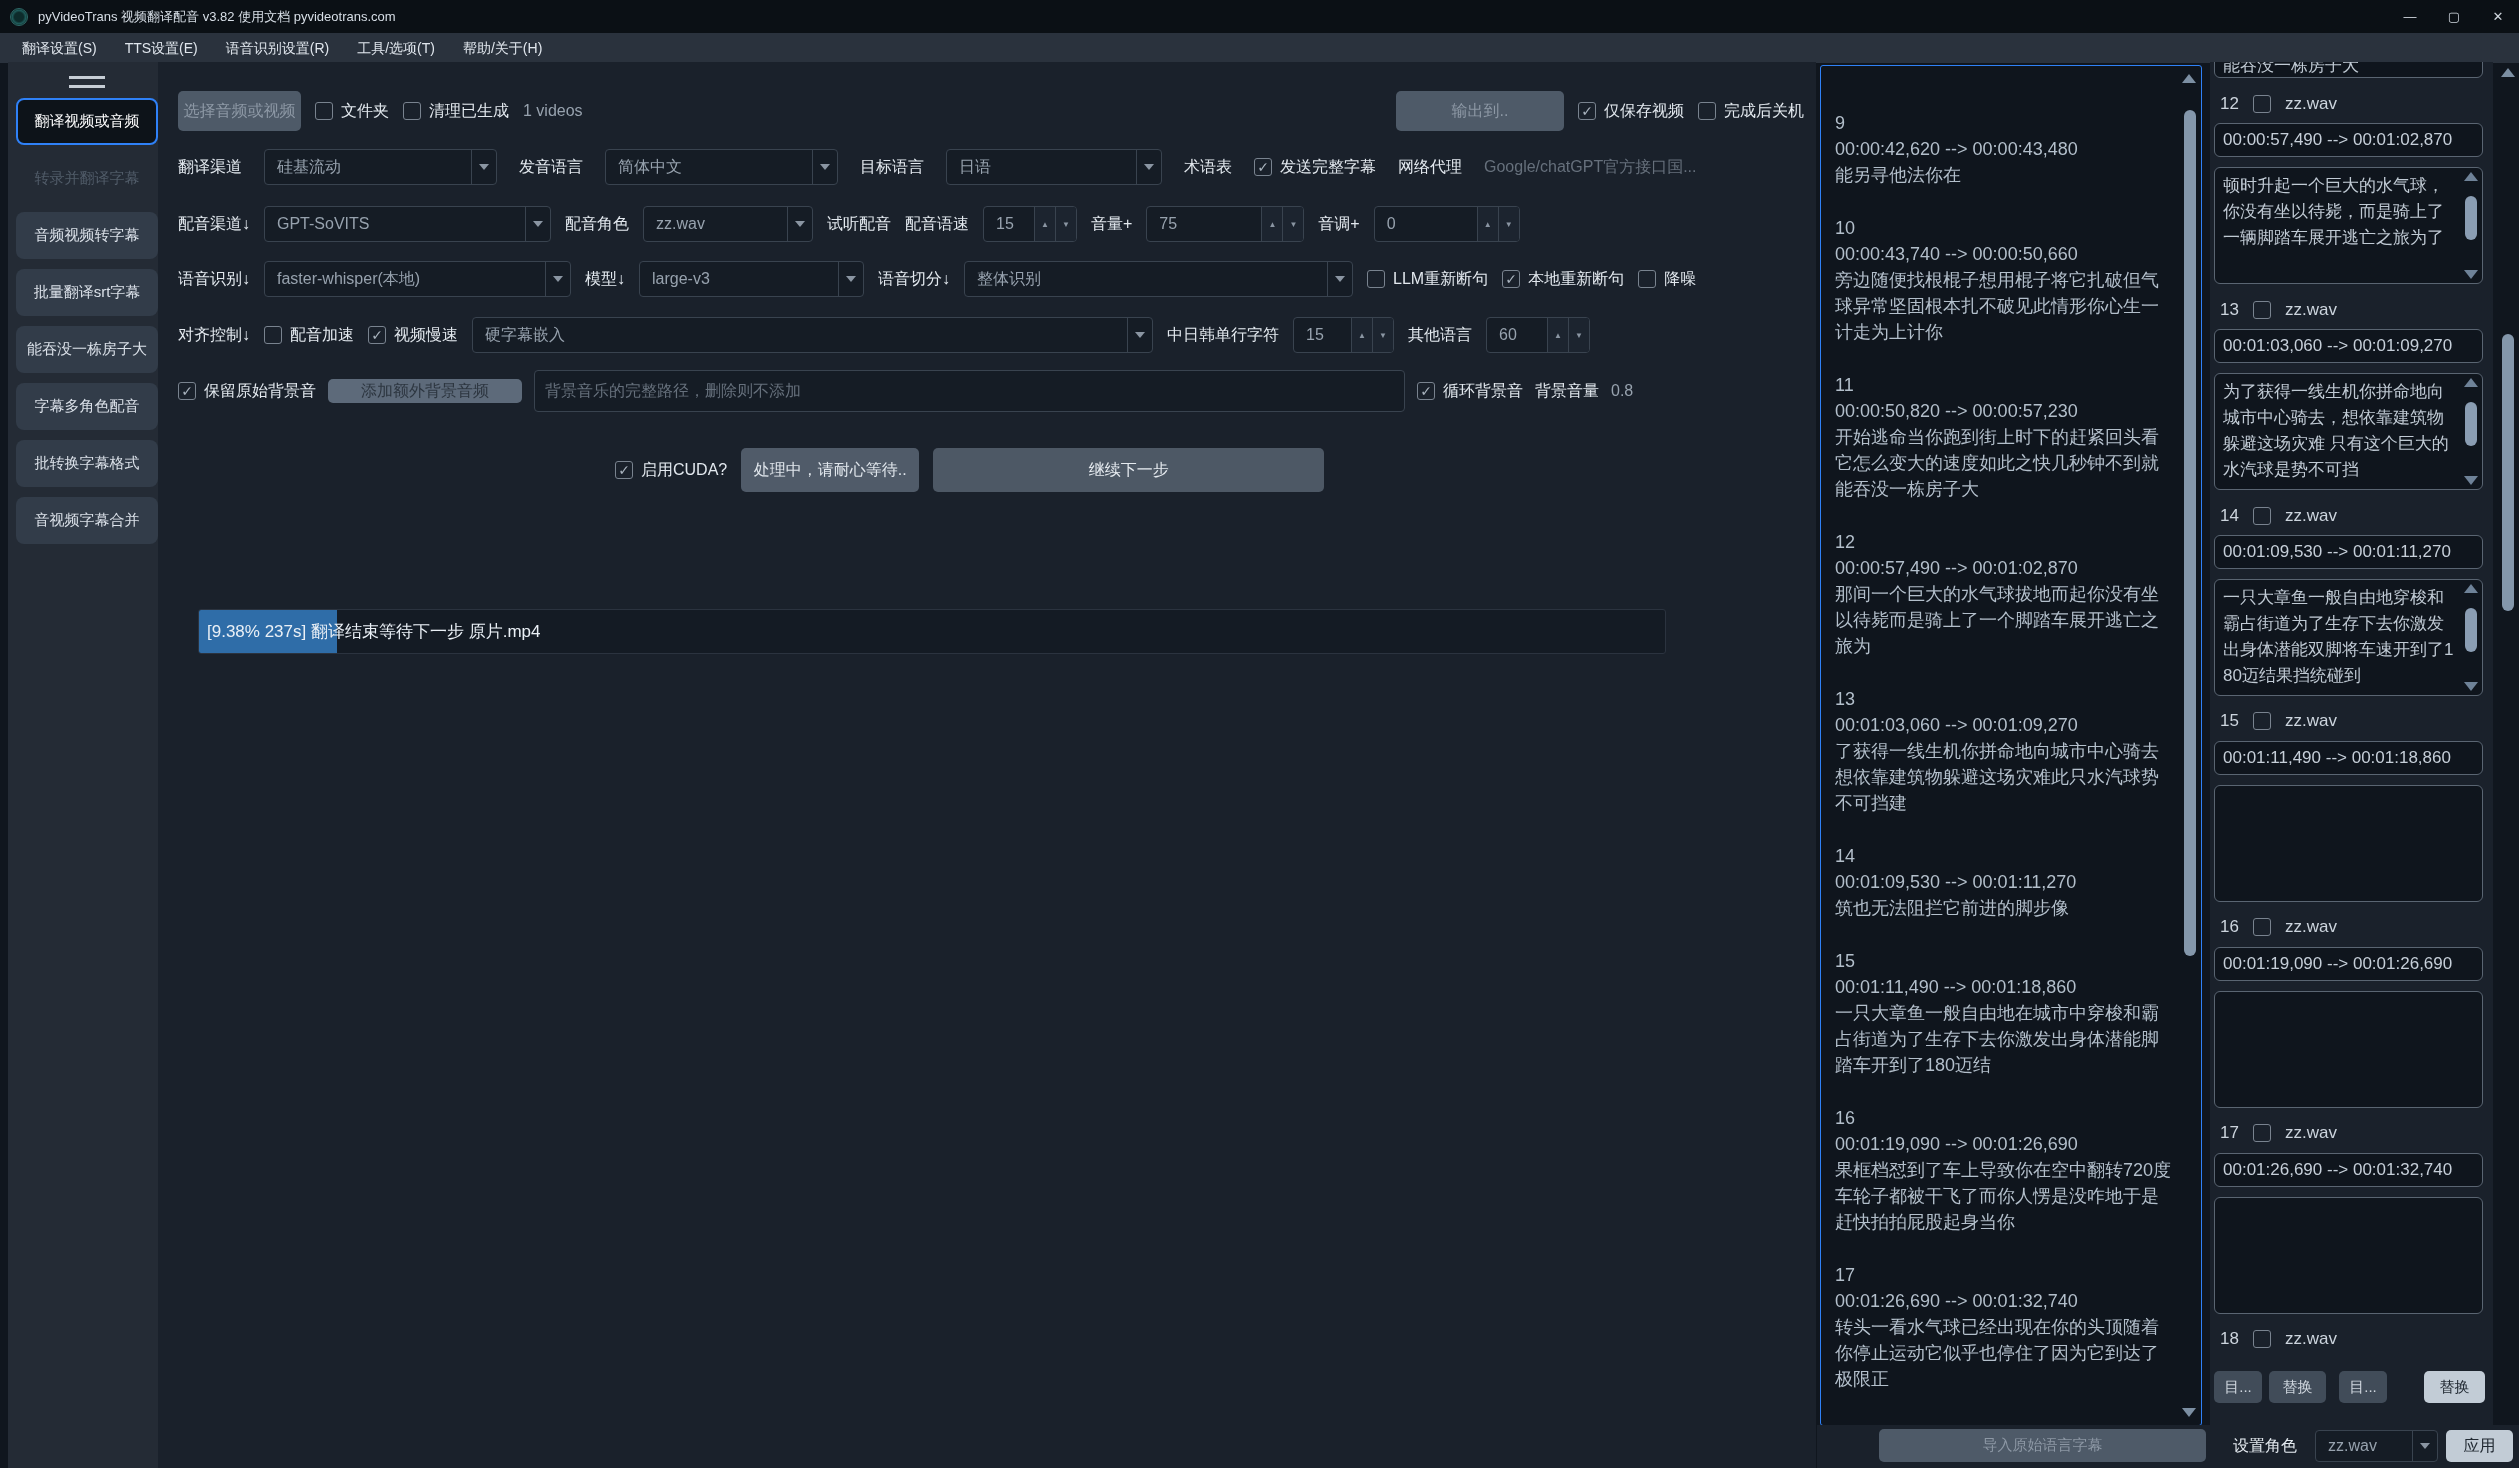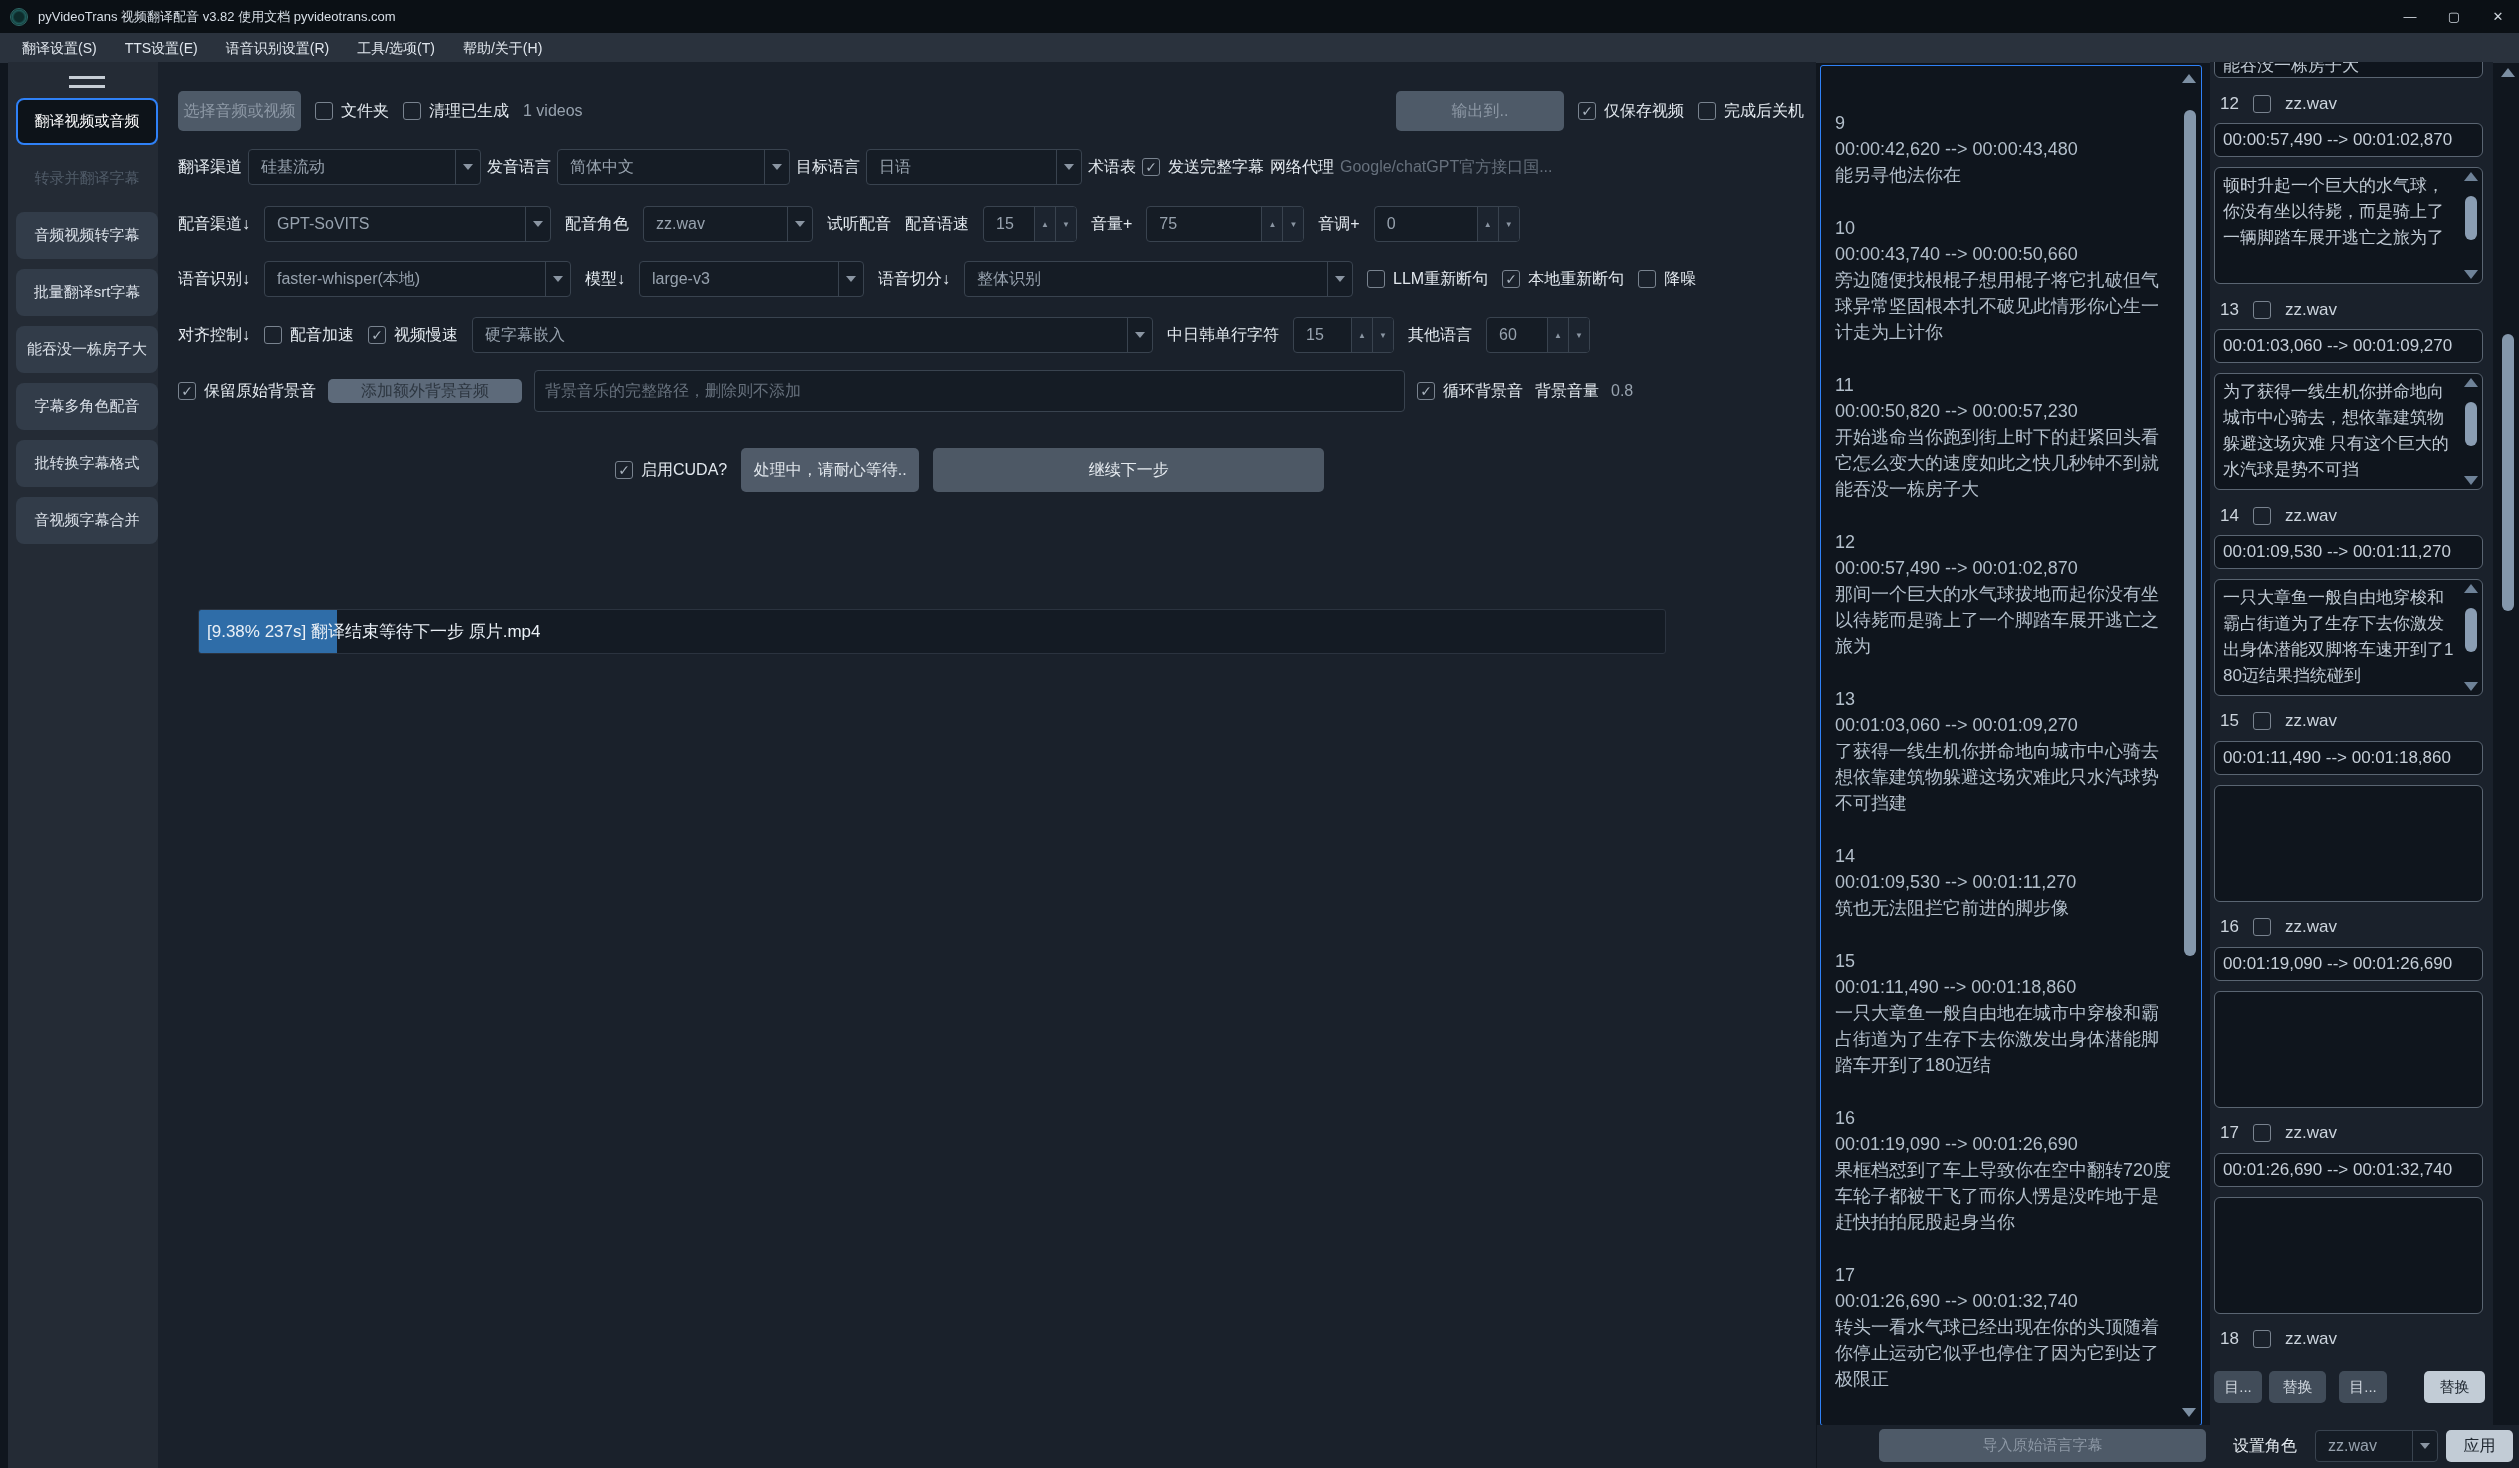--- a/index.html
+++ b/index.html
@@ -158,21 +158,21 @@
     <div class="checkwrap">
       <div class="cb checked"></div>
       <div class="cb-label">仅保存视频</div>
     </div>
     <div class="checkwrap">
       <div class="cb"></div>
       <div class="cb-label">完成后关机</div>
     </div>
   </div>
 
-  <div class="row" style="top:86px; height:38px; gap:6px;">
+  <div class="row" style="top:86px; height:38px; gap:22px;">
     <div class="lbl">翻译渠道</div>
     <div class="combo" style="width:233px;">
       <div class="val">硅基流动</div>
       <div class="dd"></div>
     </div>
     <div class="lbl">发音语言</div>
     <div class="combo" style="width:233px;">
       <div class="val">简体中文</div>
       <div class="dd"></div>
     </div>

